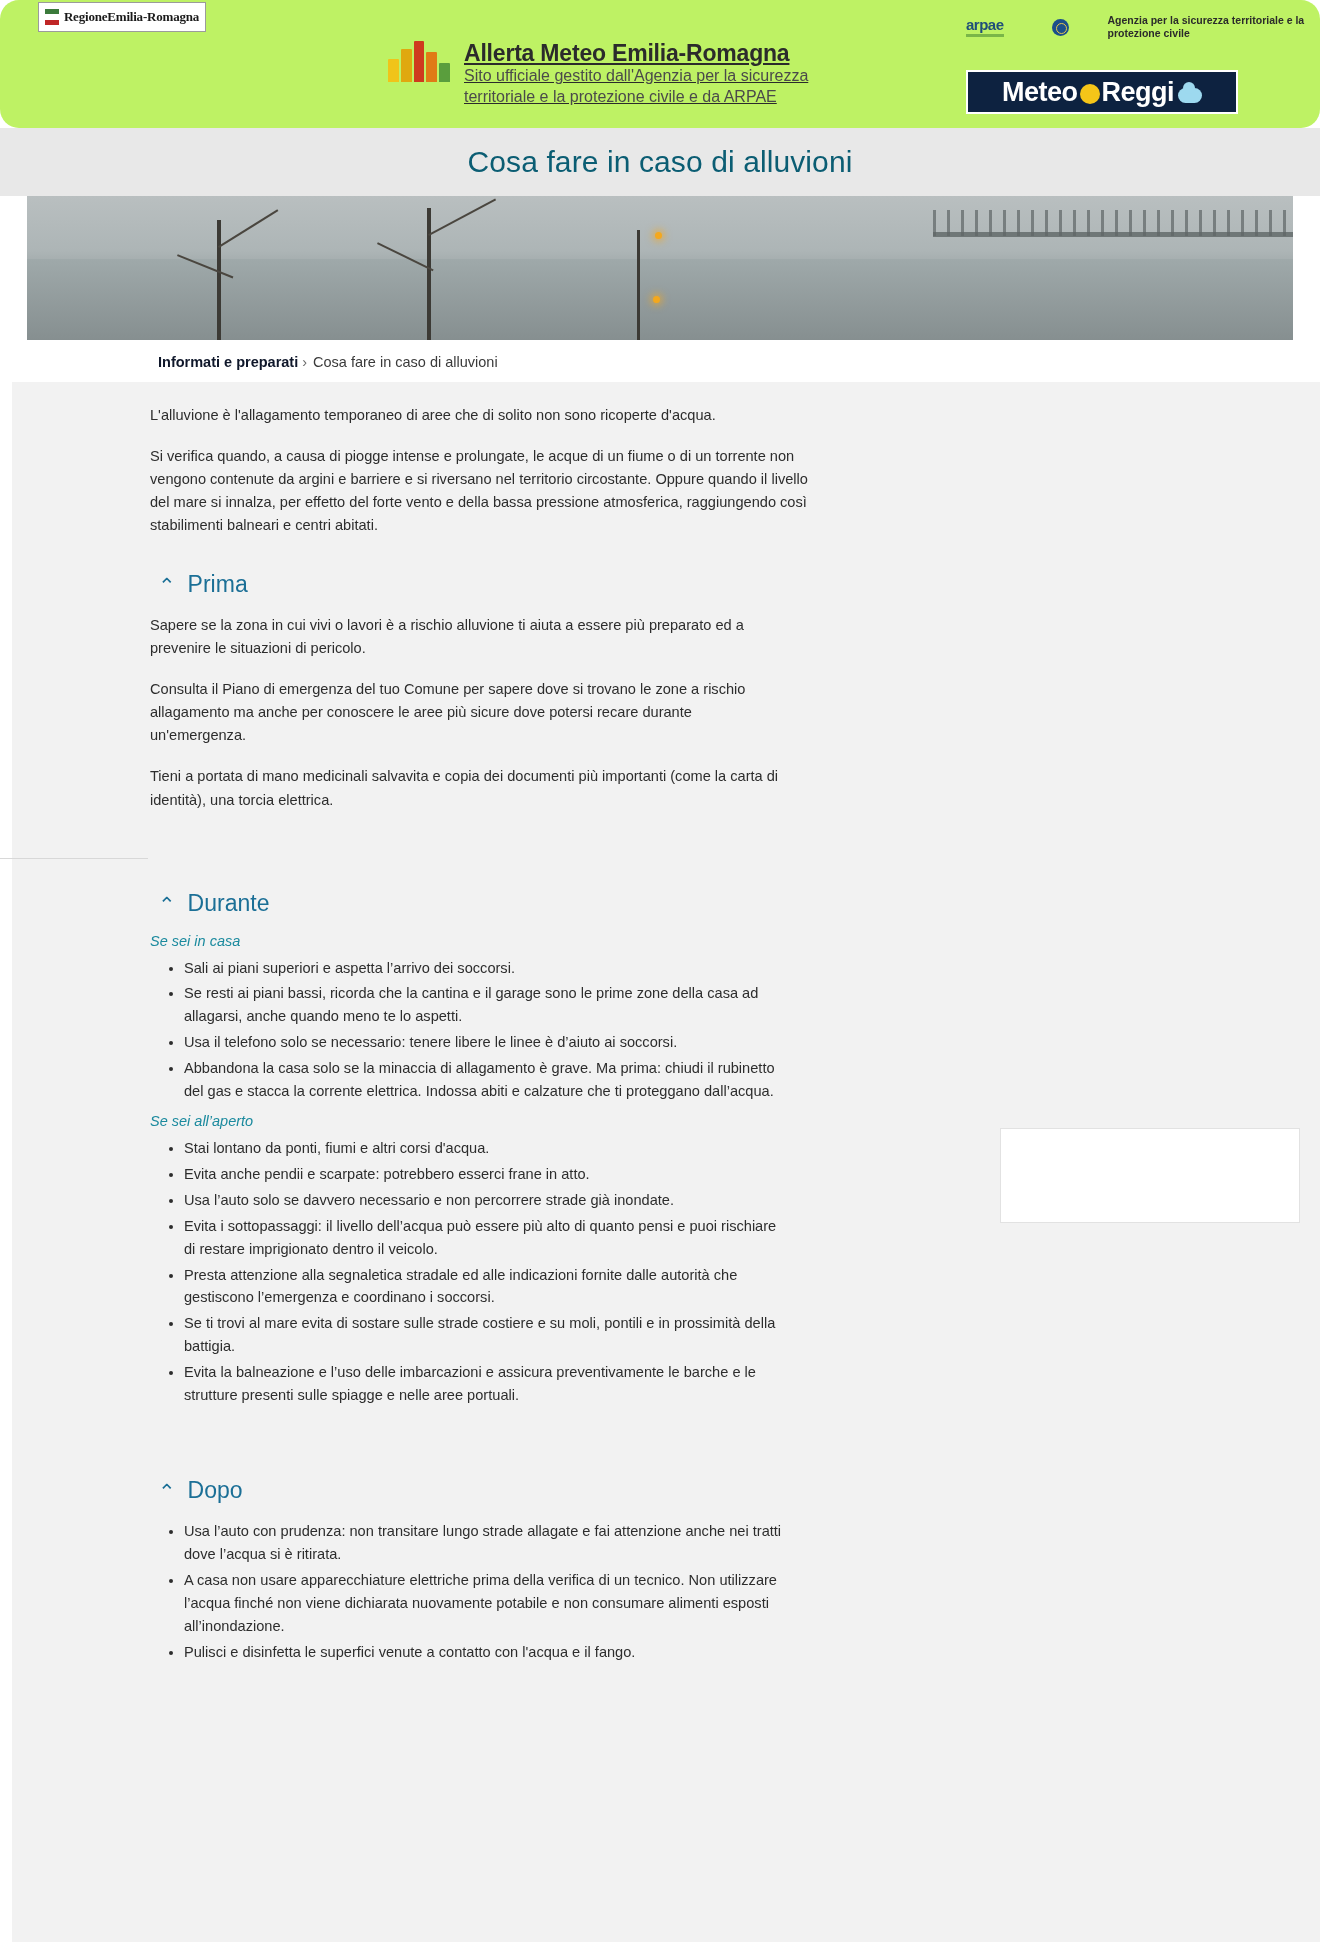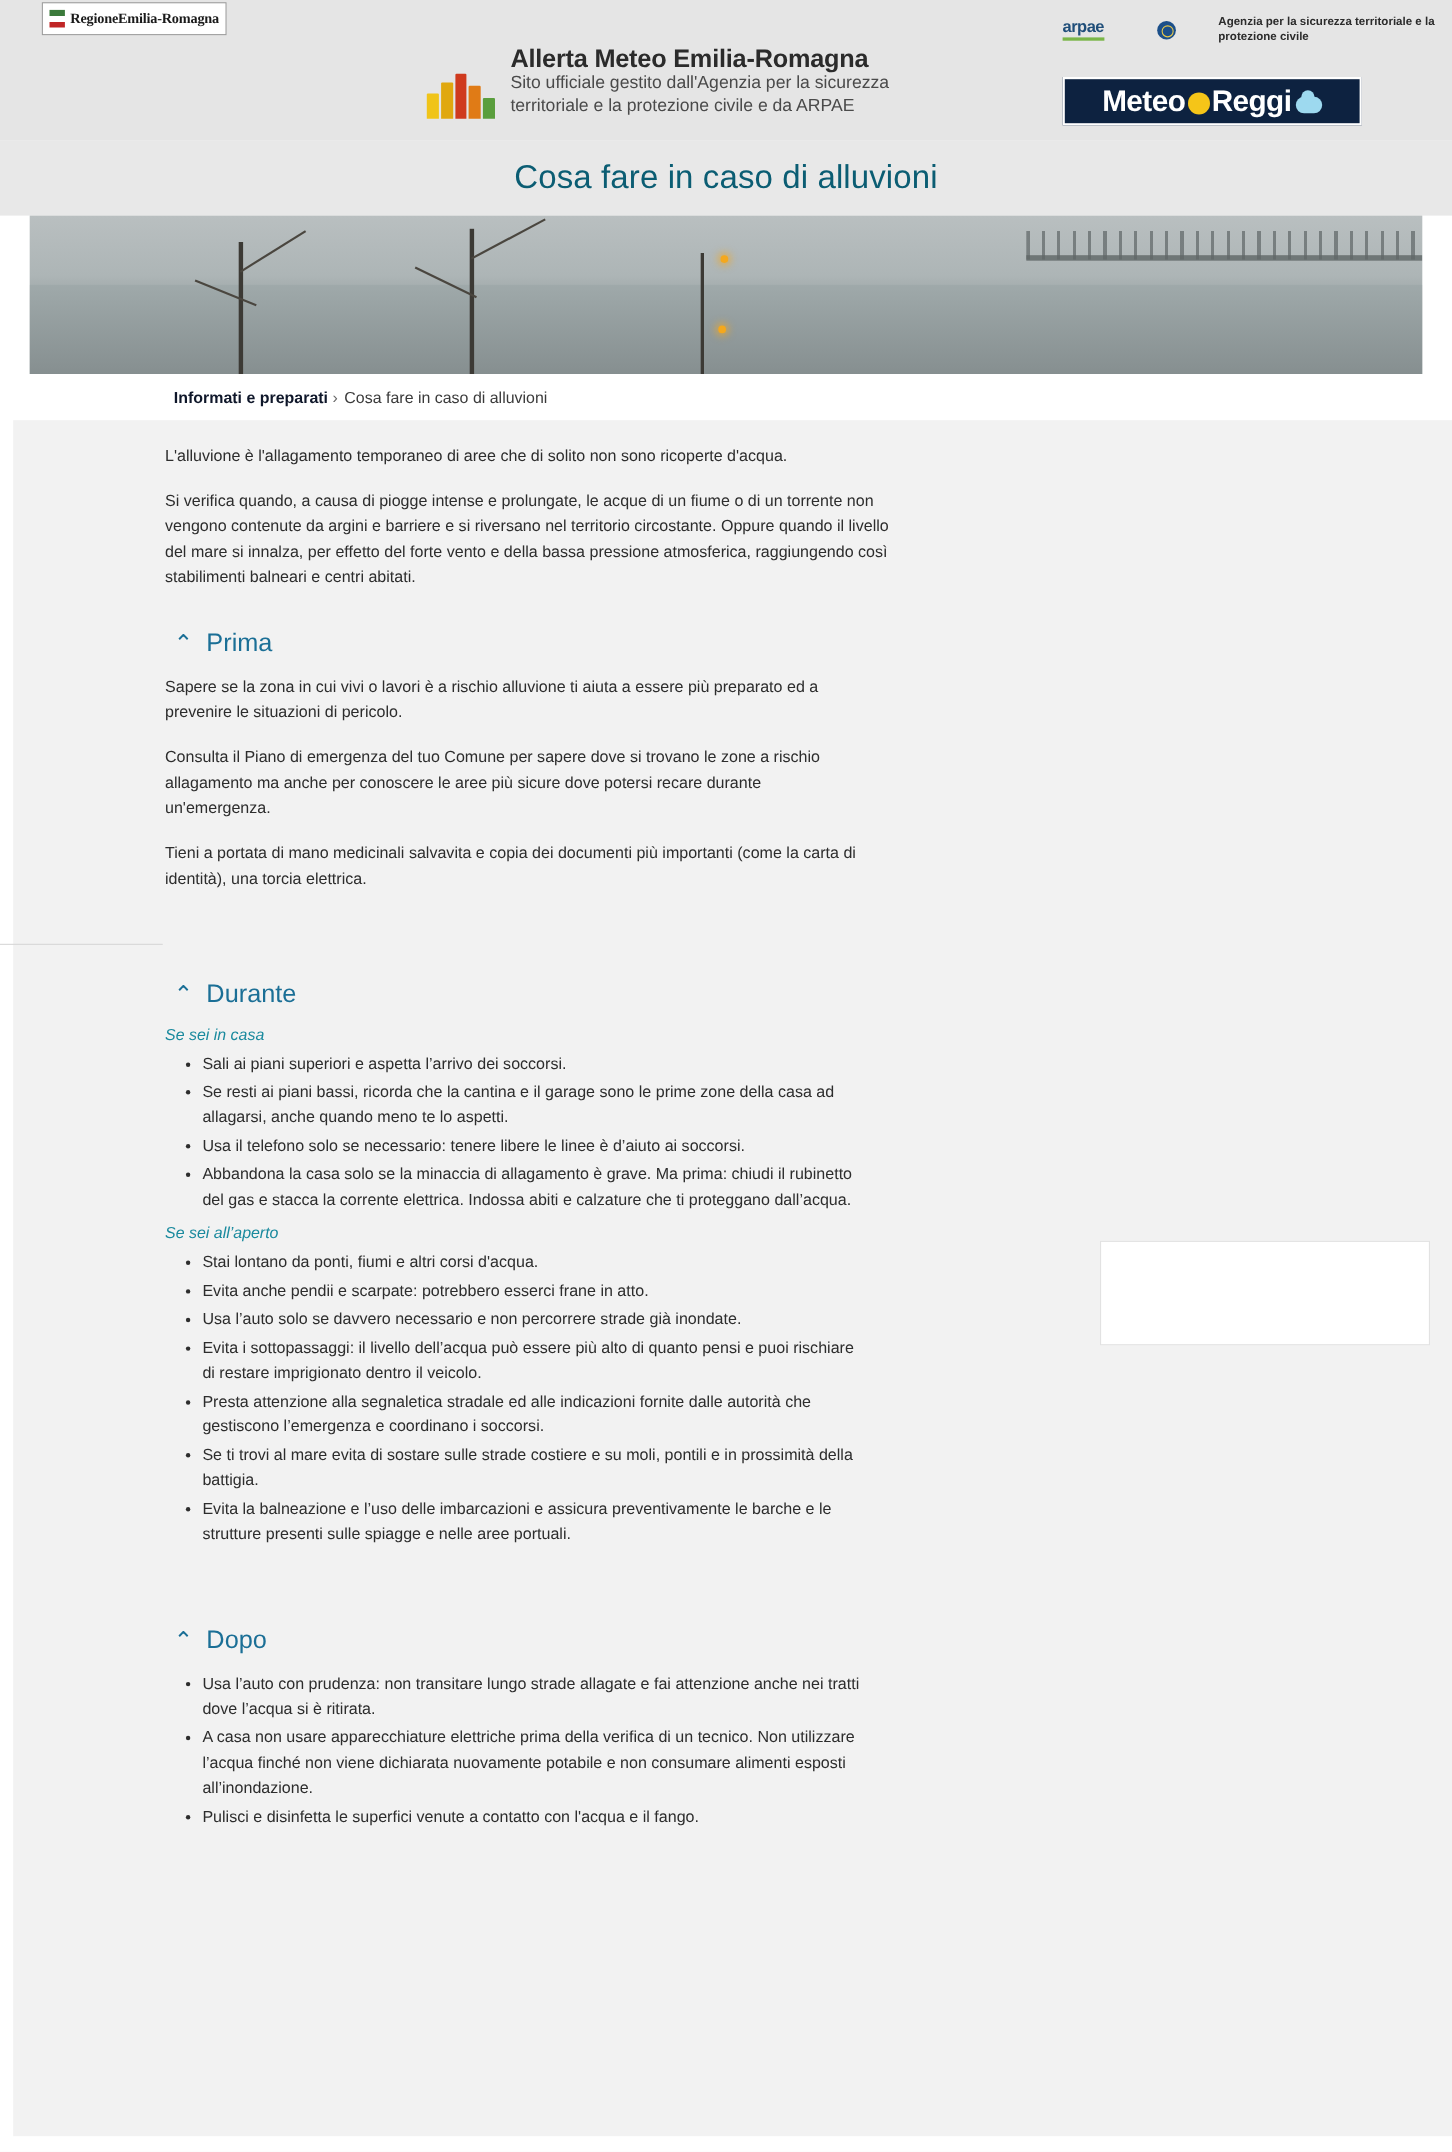--- a/index.html
+++ b/index.html
@@ -13,21 +13,22 @@
     width: 1320px;
     min-height: 1956px;
     position: relative;
     color: #2b2b2b;
   }
 
   
   .header {
     position: relative;
     height: 128px;
-    background: #e5e5e5;
+    background: #bef264;
+    border-radius: 19px;
   }
   .region-logo {
     position: absolute;
     left: 38px;
     top: 2px;
     width: 168px;
     height: 30px;
     border: 1px solid #9b9b9b;
     background: #ffffff;
     display: flex;
@@ -47,21 +48,22 @@
     font-weight: bold;
     color: #1a1a1a;
     letter-spacing: -0.2px;
   }
 
   .brand {
     position: absolute;
     left: 388px;
     top: 40px;
     display: flex;
-    align-items: flex-end;
+    align-items: flex-start;
+    text-decoration: underline;
   }
   .brand-mark {
     width: 64px;
     height: 42px;
     margin-right: 12px;
     flex: none;
     display: flex;
     align-items: flex-end;
   }
   .brand-mark span {

